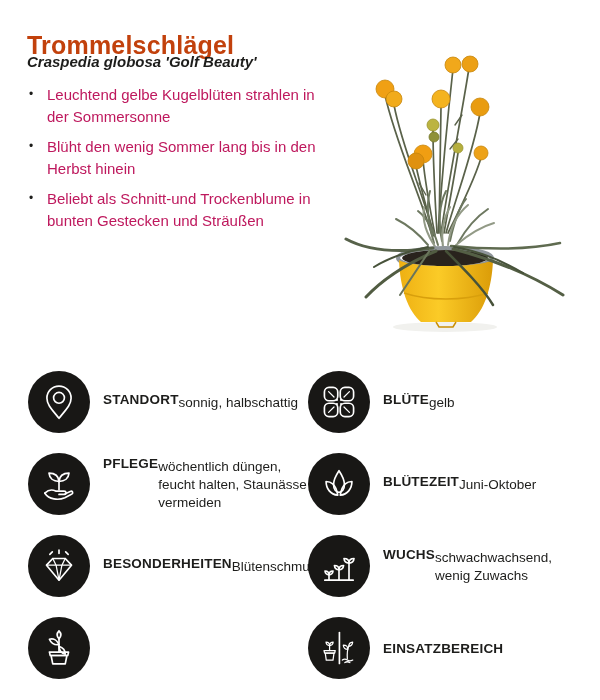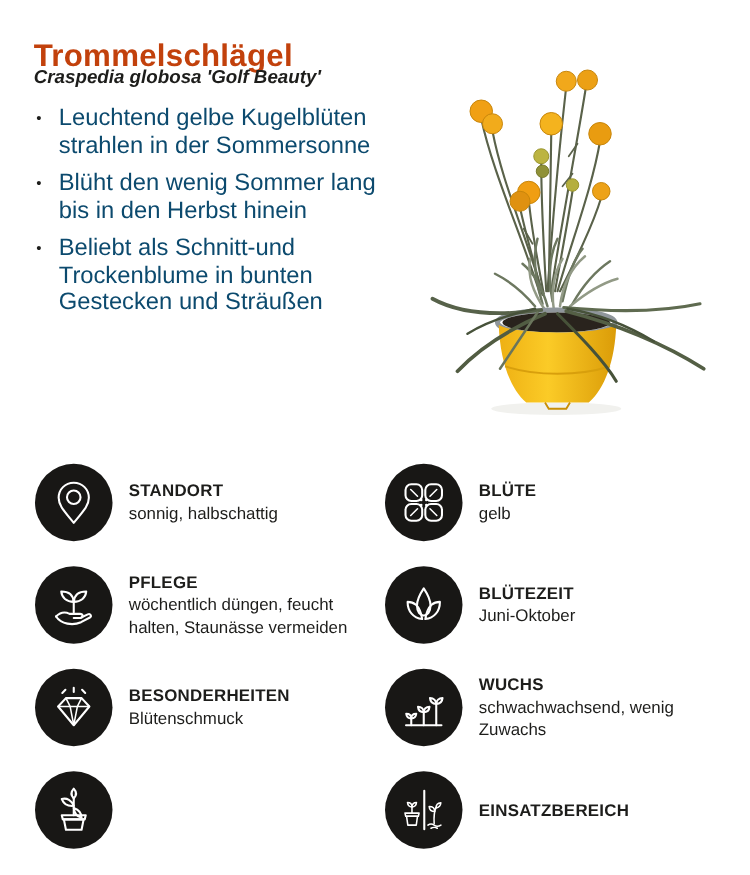--- a/index.html
+++ b/index.html
@@ -11,41 +11,41 @@
     position:absolute;left:27px;top:14px;font-size:25px;font-weight:700;
     color:#c2410c;letter-spacing:.2px;
   }
   .subtitle{
     position:absolute;left:27px;top:53px;font-size:15px;font-style:italic;font-weight:700;
   }
   .bullets{
     position:absolute;left:26px;top:84px;width:294px;margin:0;padding:0;list-style:none;
   }
   .bullets li{
-    position:relative;padding-left:21px;font-size:19px;line-height:21.5px;
-    margin-bottom:9px;color:#0c4a6e;
+    position:relative;padding-left:21px;font-size:15px;line-height:21.5px;
+    margin-bottom:9px;color:#be185d;
   }
   .bullets li::before{
     content:"•";position:absolute;left:3px;top:0;font-size:12px;color:#1d1d1b;
   }
   .plant{position:absolute;left:338px;top:52px;width:255px;height:292px;}
   .features{
     position:absolute;left:28px;top:371px;width:552px;
     display:grid;grid-template-columns:280px 264px;row-gap:20px;
   }
   .feature{display:flex;align-items:center;gap:13px;min-height:62px;}
   .icon-circle{
     width:62px;height:62px;border-radius:50%;background:#181715;flex:0 0 62px;
     display:flex;align-items:center;justify-content:center;
   }
   .icon-circle svg{width:40px;height:40px;}
   .icon-circle svg *{stroke:#fff;fill:none;stroke-width:2;stroke-linecap:round;stroke-linejoin:round;}
   .icon-circle svg .dot{fill:#fff;stroke:none;}
   .icon-circle svg .thin{stroke-width:1.5;}
-  .f-text{display:flex;flex-direction:column;}
+  .f-text{display:flex;flex-direction:row;}
   .f-label{font-size:13.5px;font-weight:700;letter-spacing:.2px;}
   .f-desc{font-size:13.5px;line-height:18px;margin-top:2px;}
 </style>
 </head>
 <body>
 
 <div class="page">
 
   <h1 class="title">Trommelschlägel</h1>
   <div class="subtitle">Craspedia globosa 'Golf Beauty'</div>

